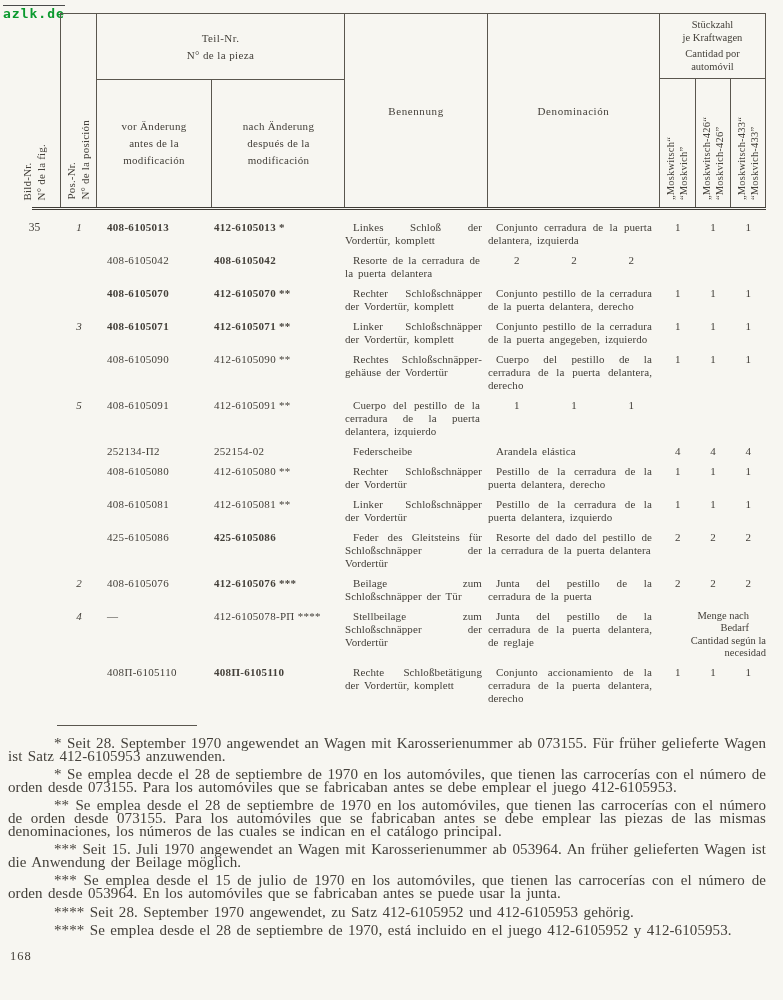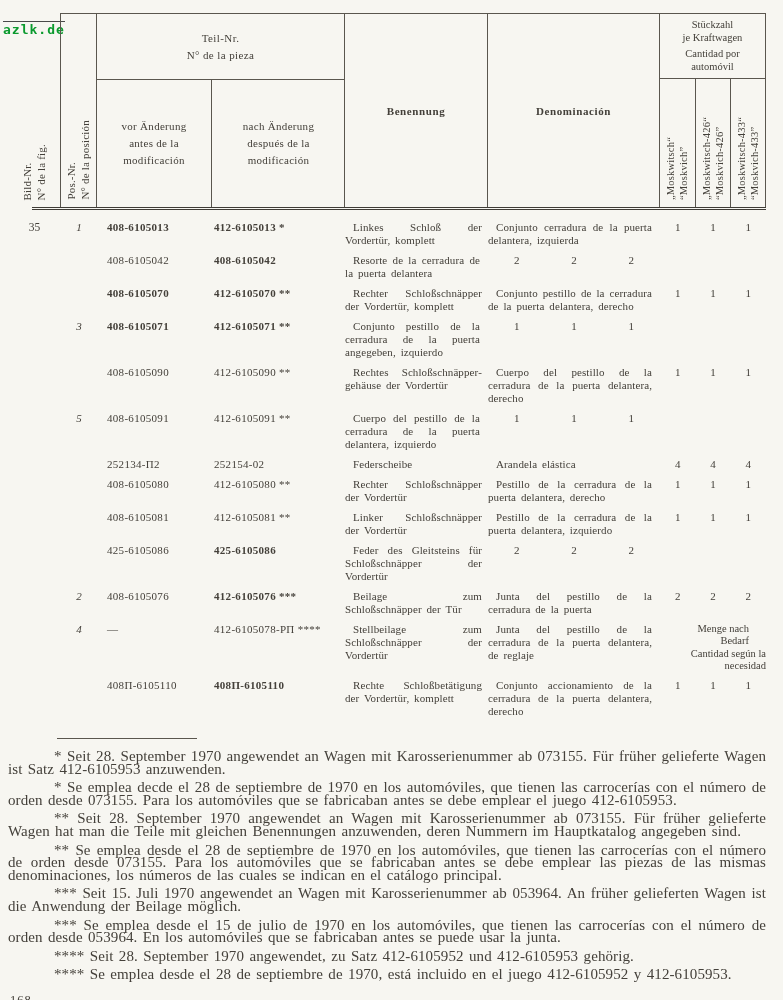--- a/index.html
+++ b/index.html
@@ -18,40 +18,39 @@
     font-family:"Liberation Serif","DejaVu Serif",serif;
     padding:0 17px 0 8px;
     overflow:hidden;
   }
   .watermark{
     position:absolute;top:5px;left:3px;
     font-family:"DejaVu Sans Mono","Liberation Mono",monospace;
     font-weight:bold;font-size:13px;letter-spacing:1px;
     color:#0b9a2e;
     border-top:1px solid #4a4a4a;
-    margin-top:16px;
   }
 
   
   .thead{
     display:grid;
     grid-template-columns:53px 36px 248px 143px 172px 106px;
     height:194px;
     margin-top:13px;
     font-size:11px;
   }
   .hc{position:relative;}
   .h-bild{border-right:1px solid var(--ln);}
   .h-pos{border-right:1px solid var(--ln);border-top:1px solid var(--ln);}
   .h-teil{border-right:1px solid var(--ln);border-top:1px solid var(--ln);display:flex;flex-direction:column;}
   .h-teil-top{height:66px;border-bottom:1px solid var(--ln);display:flex;align-items:center;justify-content:center;text-align:center;line-height:17px;white-space:pre-line;letter-spacing:.4px;}
   .h-teil-bot{flex:1;display:grid;grid-template-columns:115px 133px;}
   .h-vor{border-right:1px solid var(--ln);}
   .h-vor,.h-nach{display:flex;align-items:center;justify-content:center;text-align:center;line-height:17px;white-space:pre-line;letter-spacing:.3px;}
-  .h-ben,.h-den{border-right:1px solid var(--ln);border-top:1px solid var(--ln);display:flex;align-items:center;justify-content:center;letter-spacing:.6px;font-weight:bold;}
+  .h-ben,.h-den{border-right:1px solid var(--ln);border-top:1px solid var(--ln);display:flex;align-items:center;justify-content:center;letter-spacing:.6px;}
   .h-qty{border-right:1px solid var(--ln);border-top:1px solid var(--ln);display:flex;flex-direction:column;}
   .h-qty-top{height:65px;border-bottom:1px solid var(--ln);display:flex;flex-direction:column;align-items:center;justify-content:center;text-align:center;font-size:10.5px;line-height:12.5px;}
   .h-qty-top .grp{white-space:pre-line;}
   .h-qty-top .grp + .grp{margin-top:4px;}
   .h-qty-bot{flex:1;display:grid;grid-template-columns:35px 35px 36px;}
   .h-q{position:relative;}
   .h-q + .h-q{border-left:1px solid var(--ln);}
   .vwrap{position:absolute;inset:0;display:flex;align-items:flex-end;justify-content:center;padding-bottom:7px;overflow:hidden;}
   .vtext{
     writing-mode:vertical-rl;
@@ -206,20 +205,21 @@
           <div class="q">1</div>
           <div class="q">1</div>
           <div class="q">1</div>
         </div>
   </div>
       <div class="row">
     <div class="cell bild"></div>
     <div class="cell pos">3</div>
     <div class="cell old b">408-6105071</div>
     <div class="cell new b">412-6105071 **</div>
+    <div class="cell de">Linker Schloßschnäpper der Vordertür, komplett</div>
     <div class="cell es">Conjunto pestillo de la cerradura de la puerta angegeben, izquierdo</div>
     <div class="cell qty">
           <div class="q">1</div>
           <div class="q">1</div>
           <div class="q">1</div>
         </div>
   </div>
       <div class="row">
     <div class="cell bild"></div>
     <div class="cell pos"></div>
@@ -283,20 +283,21 @@
           <div class="q">1</div>
           <div class="q">1</div>
         </div>
   </div>
       <div class="row">
     <div class="cell bild"></div>
     <div class="cell pos"></div>
     <div class="cell old">425-6105086</div>
     <div class="cell new b">425-6105086</div>
     <div class="cell de">Feder des Gleitsteins für Schloßschnäpper der Vordertür</div>
+    <div class="cell es">Resorte del dado del pestillo de la cerradura de la puerta delantera</div>
     <div class="cell qty">
           <div class="q">2</div>
           <div class="q">2</div>
           <div class="q">2</div>
         </div>
   </div>
       <div class="row">
     <div class="cell bild"></div>
     <div class="cell pos">2</div>
     <div class="cell old">408-6105076</div>
@@ -333,21 +334,20 @@
           <div class="q">1</div>
           <div class="q">1</div>
         </div>
   </div>
     </div>
 
   <div class="fn-rule"></div>
   <div id="footnotes">
       <p class="fn">* Seit 28. September 1970 angewendet an Wagen mit Karosserienummer ab 073155. Für früher gelieferte Wagen ist Satz 412-6105953 anzuwenden.</p>
       <p class="fn">* Se emplea decde el 28 de septiembre de 1970 en los automóviles, que tienen las carrocerías con el número de orden desde 073155. Para los automóviles que se fabricaban antes se debe emplear el juego 412-6105953.</p>
-      <p class="fn">** Seit 28. September 1970 angewendet an Wagen mit Karosserienummer ab 073155. Für früher gelieferte Wagen hat man die Teile mit gleichen Benennungen anzuwenden, deren Nummern im Hauptkatalog angegeben sind.</p>
       <p class="fn">** Se emplea desde el 28 de septiembre de 1970 en los automóviles, que tienen las carrocerías con el número de orden desde 073155. Para los automóviles que se fabricaban antes se debe emplear las piezas de las mismas denominaciones, los números de las cuales se indican en el catálogo principal.</p>
       <p class="fn">*** Seit 15. Juli 1970 angewendet an Wagen mit Karosserienummer ab 053964. An früher gelieferten Wagen ist die Anwendung der Beilage möglich.</p>
       <p class="fn">*** Se emplea desde el 15 de julio de 1970 en los automóviles, que tienen las carrocerías con el número de orden desde 053964. En los automóviles que se fabricaban antes se puede usar la junta.</p>
       <p class="fn">**** Seit 28. September 1970 angewendet, zu Satz 412-6105952 und 412-6105953 gehörig.</p>
       <p class="fn">**** Se emplea desde el 28 de septiembre de 1970, está incluido en el juego 412-6105952 y 412-6105953.</p>
     </div>
 
   <div class="pageno">168</div>
 </div>
 

